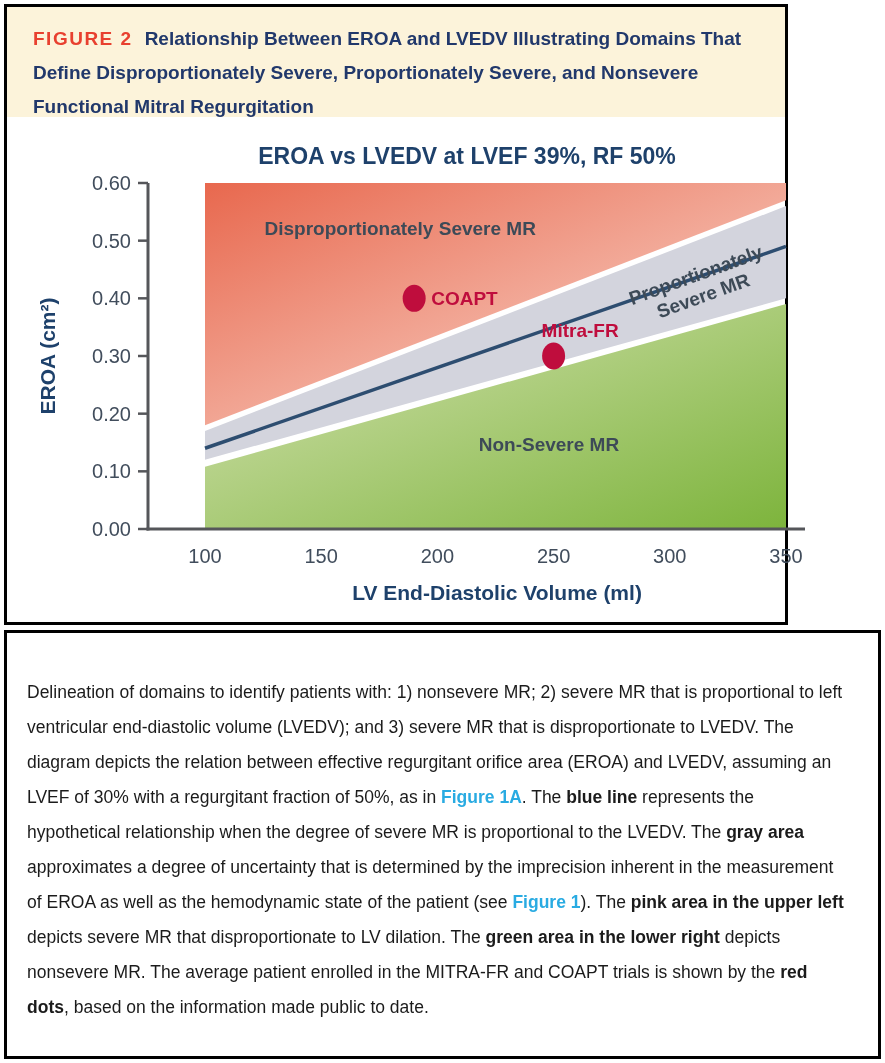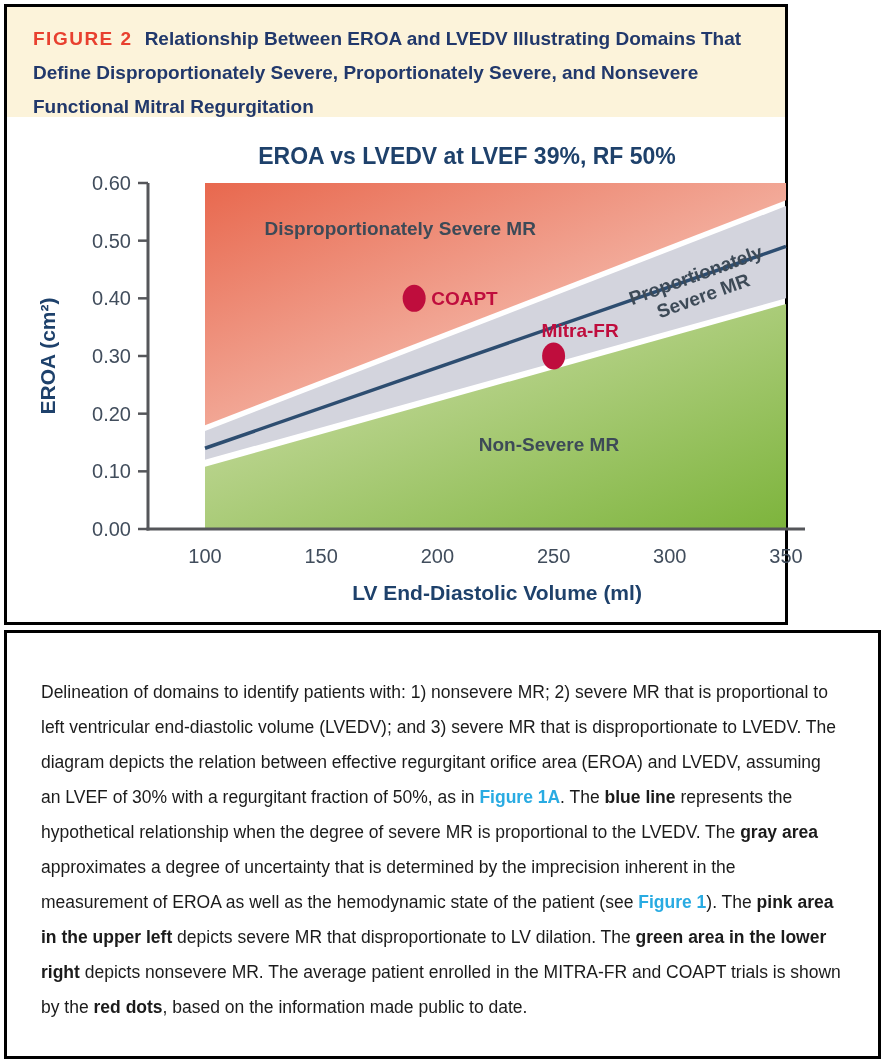--- a/index.html
+++ b/index.html
@@ -23,21 +23,21 @@
     font-size:23px;font-weight:700;color:#1e416b;
   }
   #chart-svg{position:absolute;left:20px;top:56px;}
   #chart-svg .tick-label{font:400 20px "Liberation Sans",sans-serif;fill:#414d5c;}
   #chart-svg .axis-title{font:700 21px "Liberation Sans",sans-serif;fill:#1e416b;}
   #chart-svg .region-label{font:700 19px "Liberation Sans",sans-serif;fill:#3d4a57;}
   #chart-svg .point-label{font:700 19px "Liberation Sans",sans-serif;fill:#bf0d3d;}
   .caption-box{
     position:absolute;left:4px;top:630px;width:877px;height:429px;
     border:3px solid #000;background:#fff;box-sizing:border-box;
-    padding:24px 34px 0 34px;
+    padding:24px 34px 0 20px;
   }
   .caption-text{
     font-size:17.5px;line-height:35px;color:#1b1b1b;font-weight:400;
   }
   .seg-bold{font-weight:700;}
   .seg-link{color:#29abe2;font-weight:700;}
 </style>
 </head>
 <body>
 

